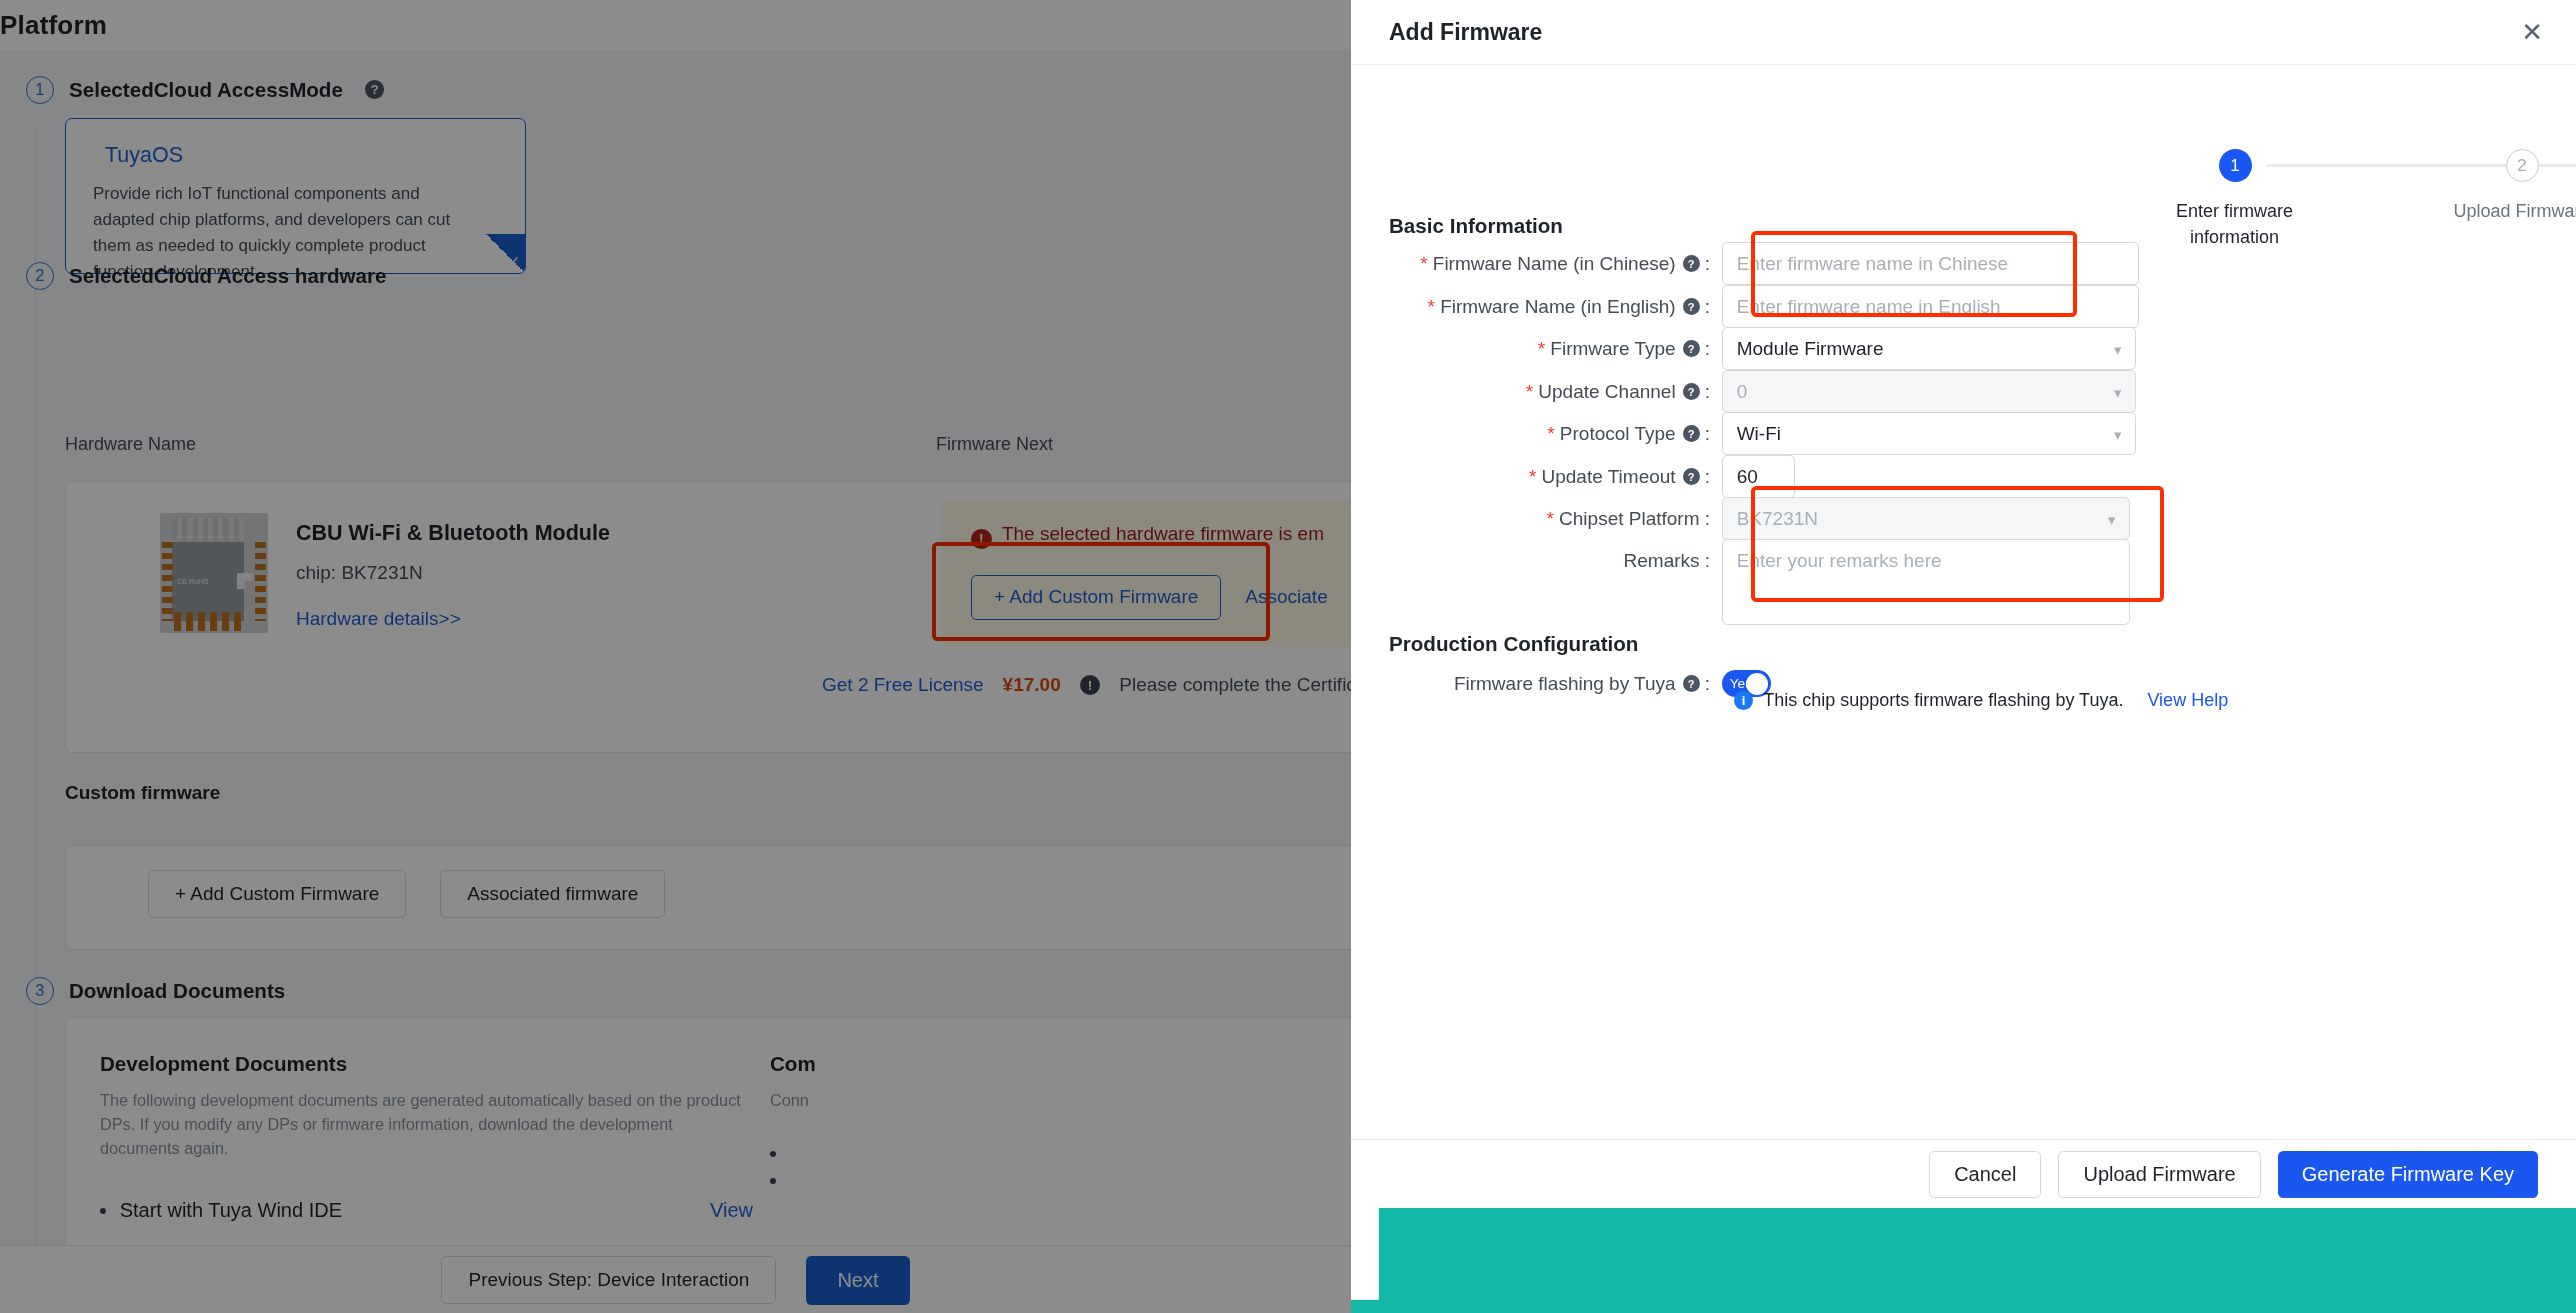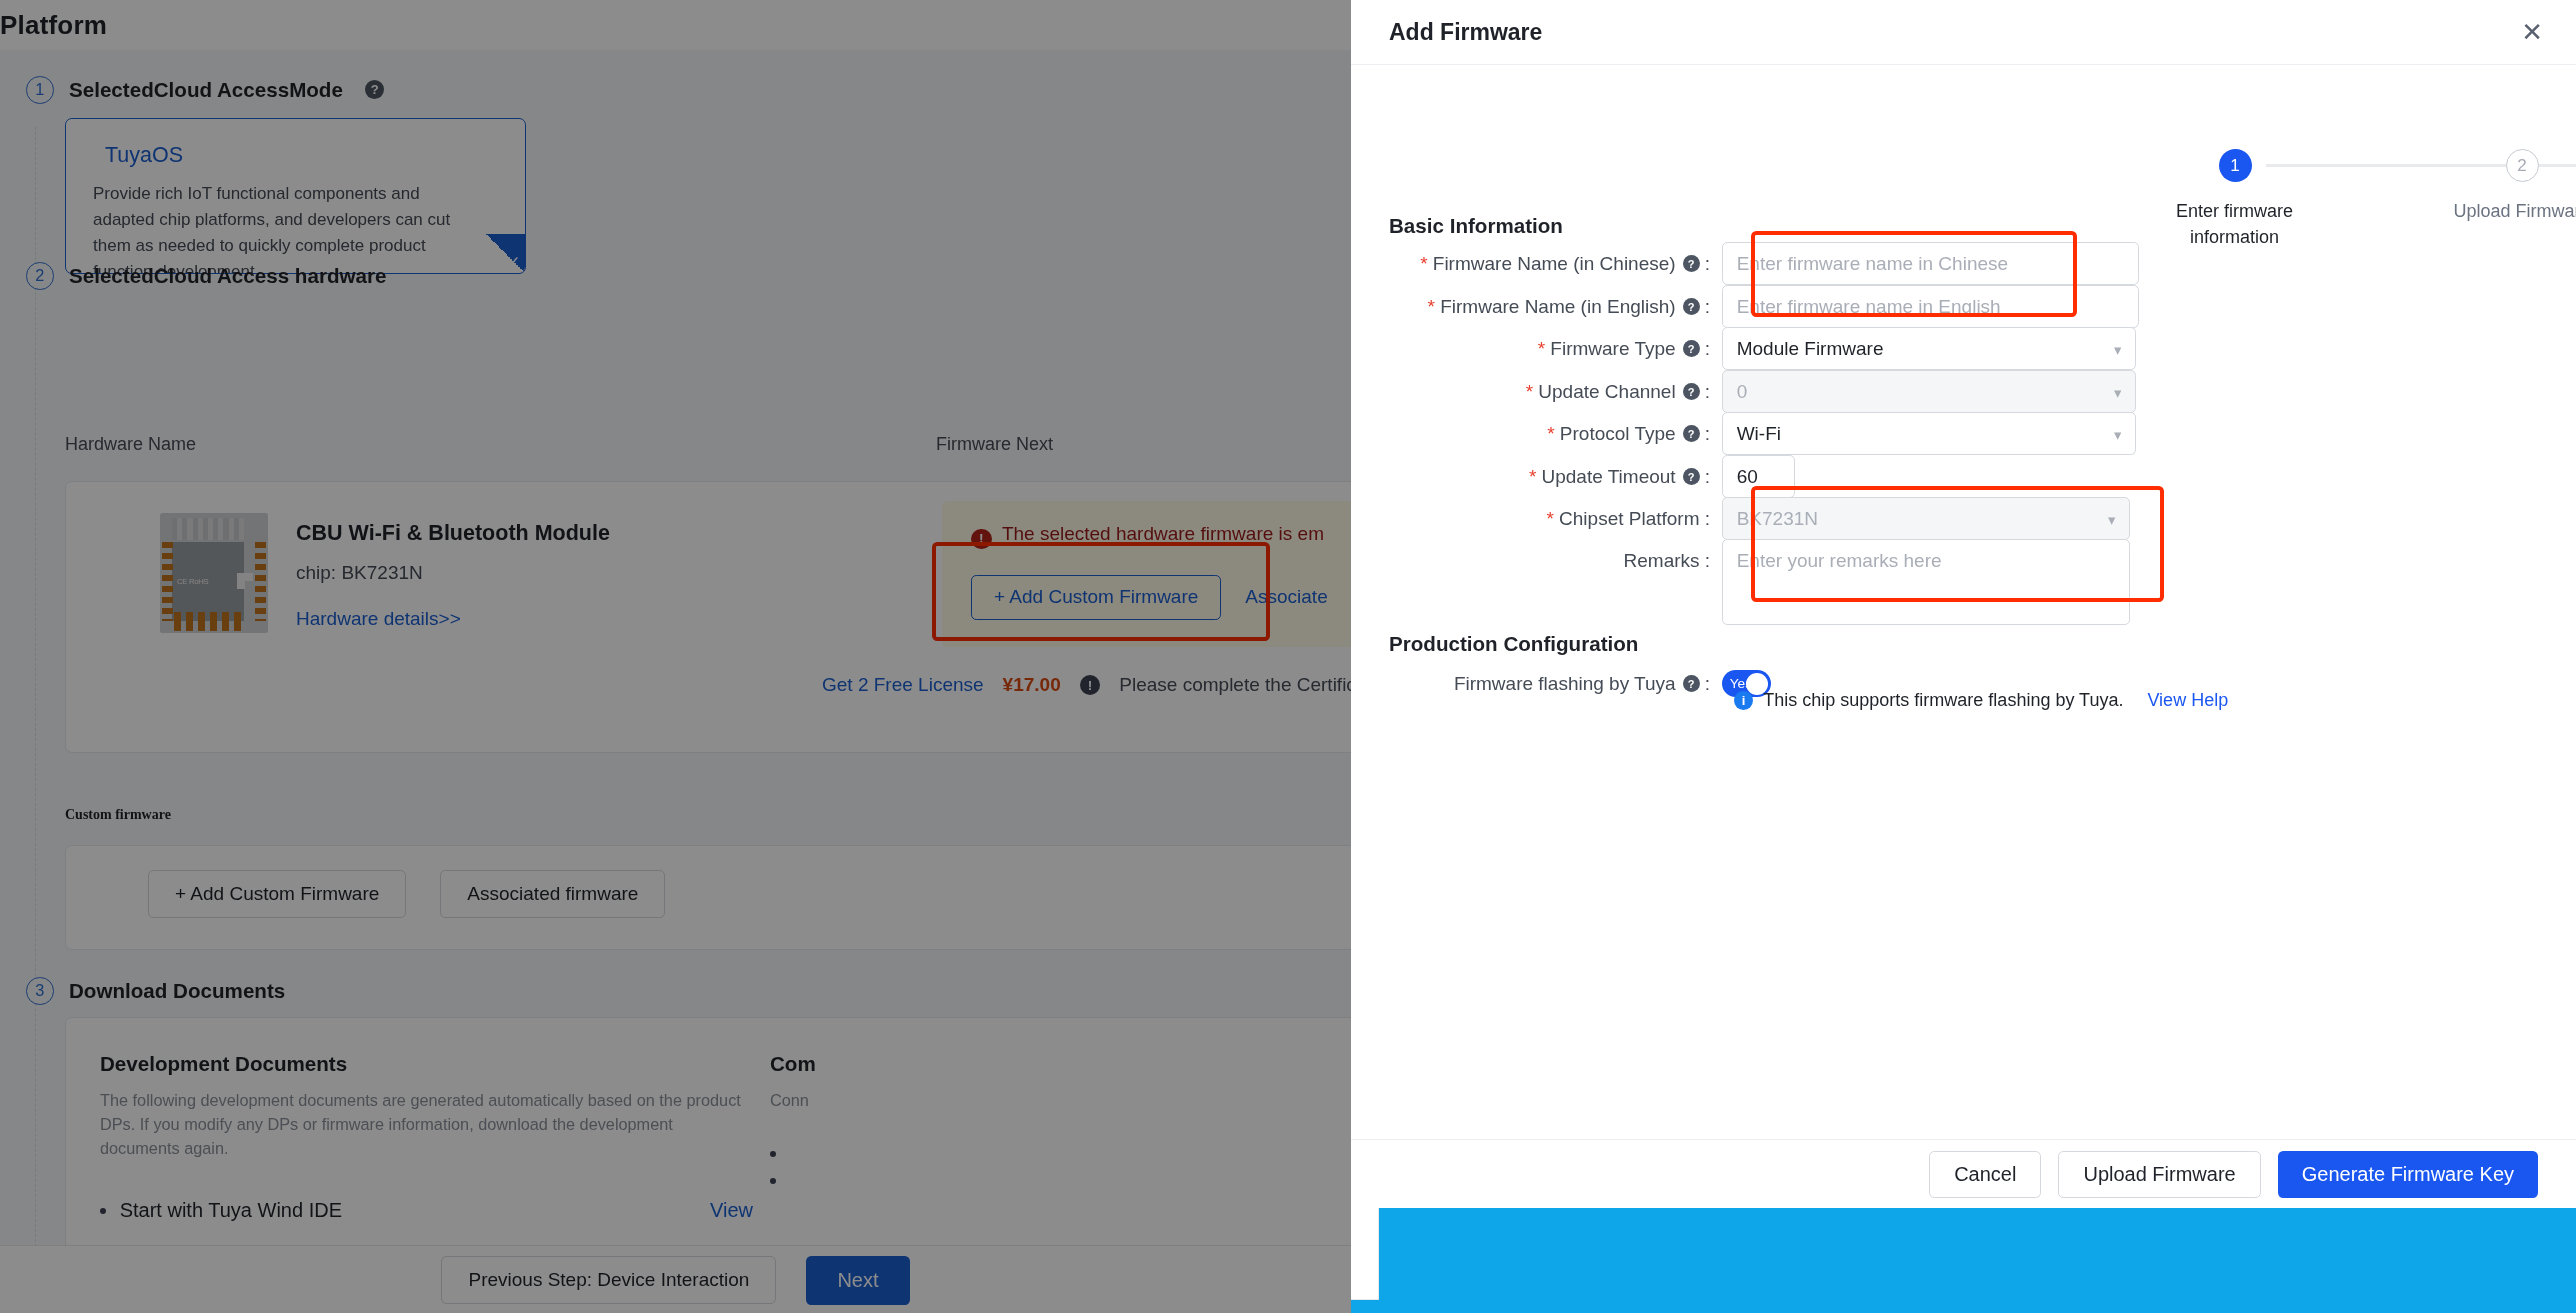--- a/index.html
+++ b/index.html
@@ -7,21 +7,21 @@
     width: 2576px; height: 1314px;
     font-family: "Liberation Sans", sans-serif;
     overflow: hidden;
     background: #ffffff;
   }
   #root { position: relative; width: 2576px; height: 1314px; }
 
   
   .page {
     position: absolute; inset: 0;
-    background: #0ea5e9;
+    background: #14b8a6;
     color: #1f2329;
   }
   .page-topbar {
     position: absolute; left: 0; top: 0; width: 1351px; height: 50px;
     background: #ffffff;
     display: flex; align-items: center;
   }
   .page-title {
     margin-left: 0px;
     font-size: 26px; font-weight: bold; color: #1f2329;
@@ -153,21 +153,21 @@
   }
   .price { color: #d94a12; font-weight: bold; }
   .info-dot-dark {
     display: inline-flex; align-items: center; justify-content: center;
     width: 20.6px; height: 20.6px; border-radius: 50%;
     background: #3c4352; color: #fff; font-size: 13.7px; font-weight: bold;
   }
   .cert-text { color: #454c56; white-space: nowrap; }
 
   
-  .custom-fw-title { position: absolute; left: 65px; top: 807px; font-size: 14px; font-weight: bold; color: #1f2329; font-family: Liberation Serif, serif; }
+  .custom-fw-title { position: absolute; left: 65px; top: 782px; font-size: 19px; font-weight: bold; color: #1f2329; }
   .custom-fw-card {
     position: absolute; left: 65px; top: 845px; width: 1314px; height: 105px;
     border: 1.7px solid #e6e8eb; border-radius: 6.9px; background: #ffffff;
   }
   .custom-fw-card .btns { position: absolute; left: 82px; top: 24px; display: flex; gap: 34px; }
   .btn-outline {
     border: 0.9px solid #d5d8dd; border-radius: 5.2px; background: #ffffff;
     color: #1f2329; font-size: 19px; padding: 12px 26px;
     font-family: "Liberation Sans", sans-serif; white-space: nowrap;
   }

